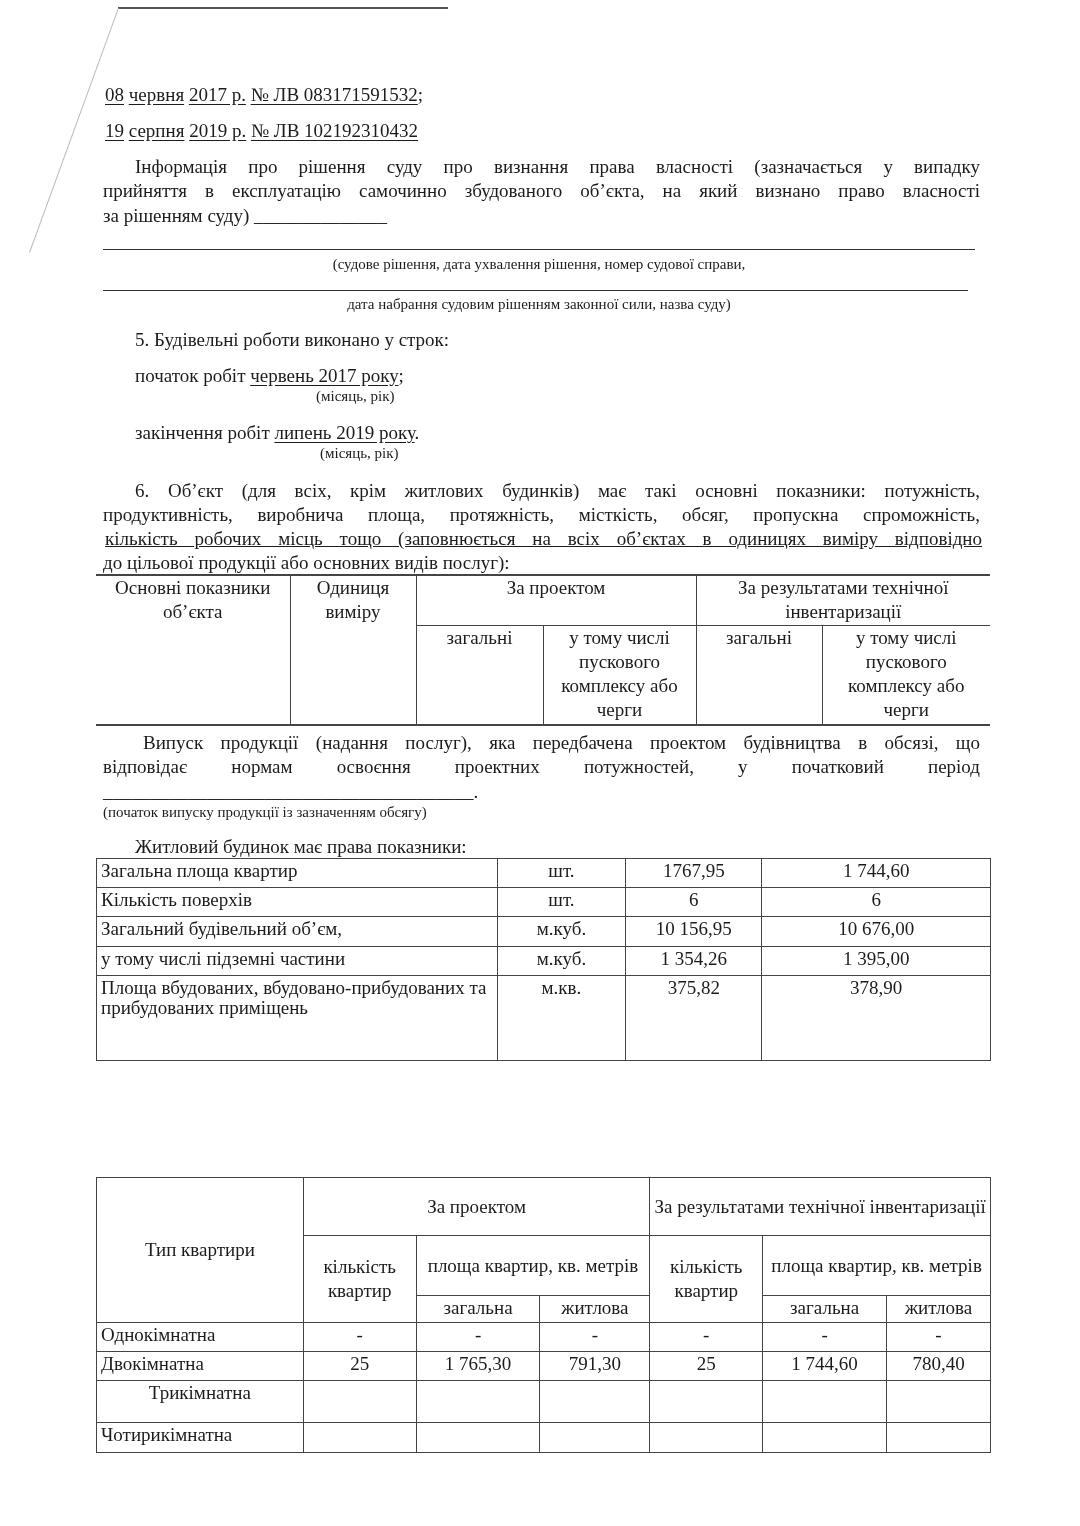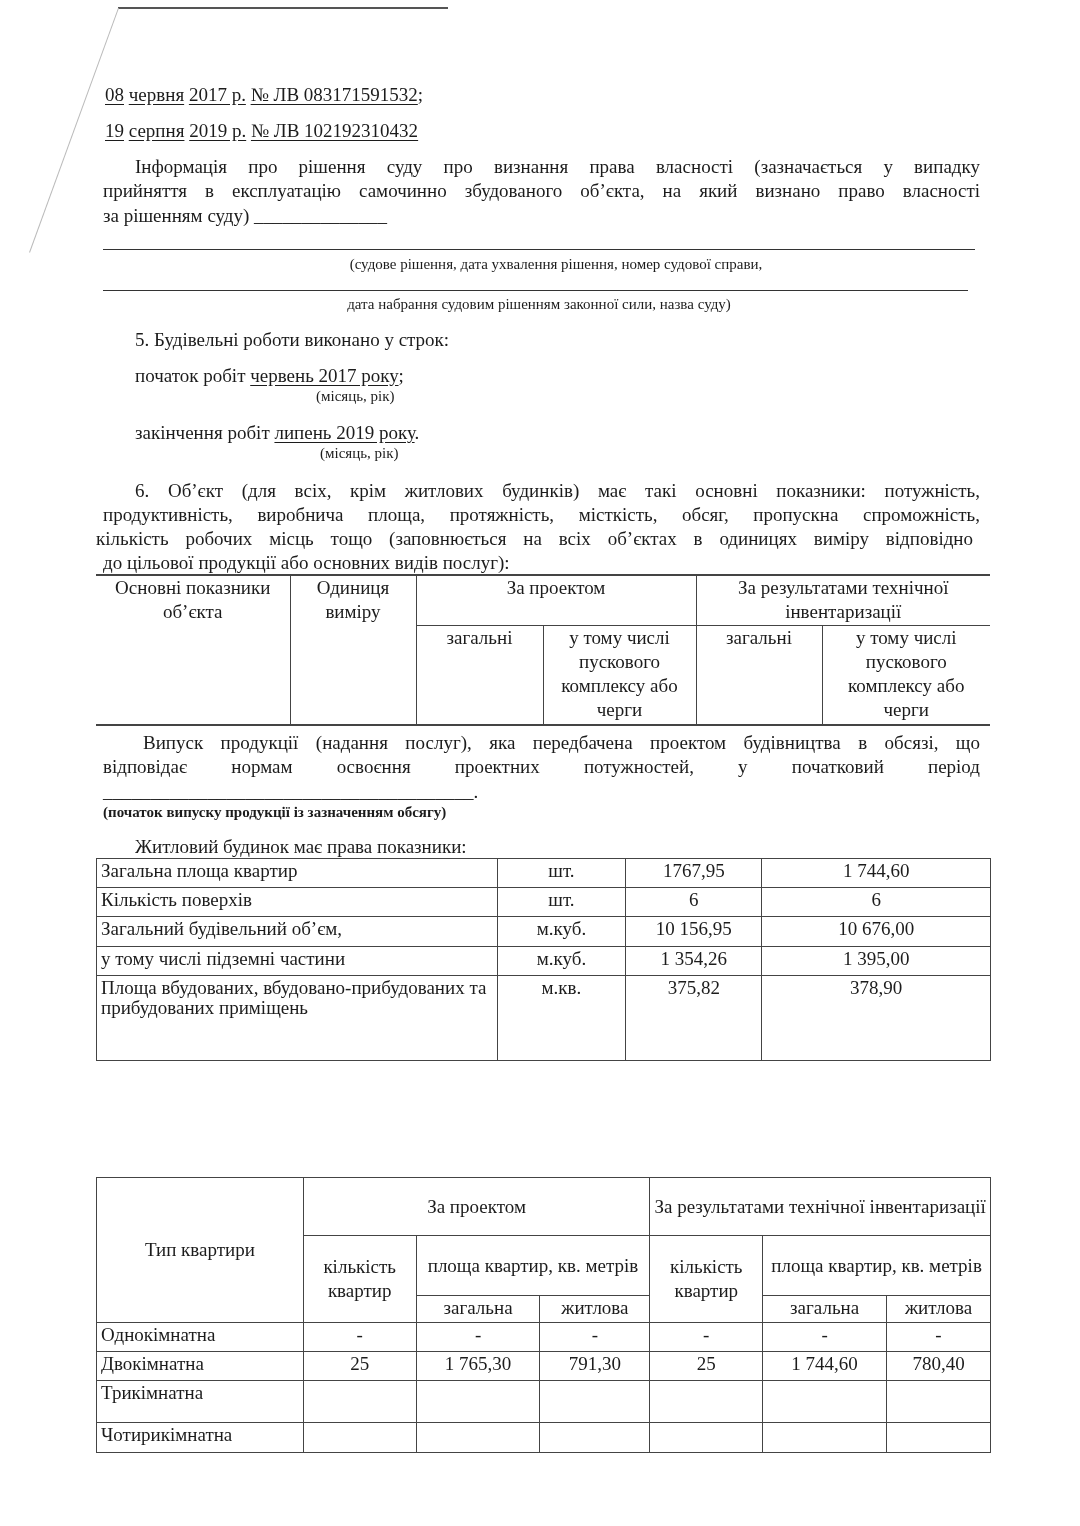--- a/index.html
+++ b/index.html
@@ -36,39 +36,39 @@
   <span class="u">19</span>
   <span class="u">серпня</span>
   <span class="u">2019 р.</span>
   <span class="u">№ ЛВ 102192310432</span>
 </div>
 
 <div class="abs line j" style="left:135px; top:155px; width:845px;">Інформація про рішення суду про визнання права власності (зазначається у випадку</div>
 <div class="abs line j" style="left:103px; top:179px; width:877px;">прийняття в експлуатацію самочинно збудованого об’єкта, на який визнано право власності</div>
 <div class="abs line" style="left:103px; top:204px;">за рішенням суду) ______________</div>
 <div class="hr" style="left:103px; top:249px; width:872px;"></div>
-<div class="abs small c" style="left:120px; top:256px; width:872px;">(судове рішення, дата ухвалення рішення, номер судової справи,</div>
+<div class="abs small c" style="left:103px; top:256px; width:872px;">(судове рішення, дата ухвалення рішення, номер судової справи,</div>
 <div class="hr" style="left:103px; top:290px; width:865px;"></div>
 <div class="abs small c" style="left:103px; top:296px; width:872px;">дата набрання судовим рішенням законної сили, назва суду)</div>
 
 <div class="abs line" style="left:135px; top:328px;">5. Будівельні роботи виконано у строк:</div>
 <div class="abs line" style="left:135px; top:364px;">
   <span>початок робіт</span>
   <span class="u">червень 2017 року</span><span>;</span>
 </div>
 <div class="abs small" style="left:316px; top:388px;">(місяць, рік)</div>
 <div class="abs line" style="left:135px; top:421px;">
   <span>закінчення робіт</span>
   <span class="u">липень 2019 року</span><span>.</span>
 </div>
 <div class="abs small" style="left:320px; top:445px;">(місяць, рік)</div>
 
 <div class="abs line j" style="left:135px; top:479px; width:845px;">6. Об’єкт (для всіх, крім житлових будинків) має такі основні показники: потужність,</div>
 <div class="abs line j" style="left:103px; top:503px; width:877px;">продуктивність, виробнича площа, протяжність, місткість, обсяг, пропускна спроможність,</div>
-<div class="abs line j" style="left:96px; top:527px; width:877px;">кількість робочих місць тощо (заповнюється на всіх об’єктах в одиницях виміру відповідно</div>
+<div class="abs line j" style="left:105px; top:527px; width:877px;text-decoration:underline;">кількість робочих місць тощо (заповнюється на всіх об’єктах в одиницях виміру відповідно</div>
 <div class="abs line" style="left:103px; top:551px;">до цільової продукції або основних видів послуг):</div>
 
 <table id="t1" style="left:96px; top:574px; width:894px; border-top:2px solid #444; border-bottom:2px solid #444;">
   <colgroup>
       <col style="width:194px">
       <col style="width:126px">
       <col style="width:127px">
       <col style="width:153px">
       <col style="width:126px">
       <col style="width:168px">
@@ -85,21 +85,21 @@
     <td class="c">у тому числі пускового комплексу або черги</td>
     <td class="c">загальні</td>
     <td class="c">у тому числі пускового комплексу або черги</td>
   </tr>
 </tbody>
   </table>
 
 <div class="abs line j" style="left:143px; top:731px; width:837px;">Випуск продукції (надання послуг), яка передбачена проектом будівництва в обсязі, що</div>
 <div class="abs line j" style="left:103px; top:755px; width:877px;">відповідає нормам освоєння проектних потужностей, у початковий період</div>
 <div class="abs line" style="left:103px; top:780px;">_______________________________________.</div>
-<div class="abs small" style="left:103px; top:804px;font-weight:bold;">(початок випуску продукції із зазначенням обсягу)</div>
+<div class="abs small" style="left:103px; top:804px;">(початок випуску продукції із зазначенням обсягу)</div>
 
 <div class="abs line" style="left:135px; top:835px;">Житловий будинок має права показники:</div>
 
 <table style="left:96px; top:858px; width:895px;">
   <colgroup>
       <col style="width:401px">
       <col style="width:129px">
       <col style="width:136px">
       <col style="width:229px">
     </colgroup>
@@ -176,21 +176,21 @@
   </tr>
   <tr style="height:29px;">
     <td>Двокімнатна</td>
     <td class="c">25</td>
     <td class="c">1 765,30</td>
     <td class="c">791,30</td>
     <td class="c">25</td>
     <td class="c">1 744,60</td>
     <td class="c">780,40</td>
   </tr>
-  <tr style="height:42px;">
+  <tr style="height:42px;text-align:center;">
     <td>Трикімнатна</td>
     <td class="c"></td>
     <td class="c"></td>
     <td class="c"></td>
     <td class="c"></td>
     <td class="c"></td>
     <td class="c"></td>
   </tr>
   <tr style="height:30px;">
     <td>Чотирикімнатна</td>

